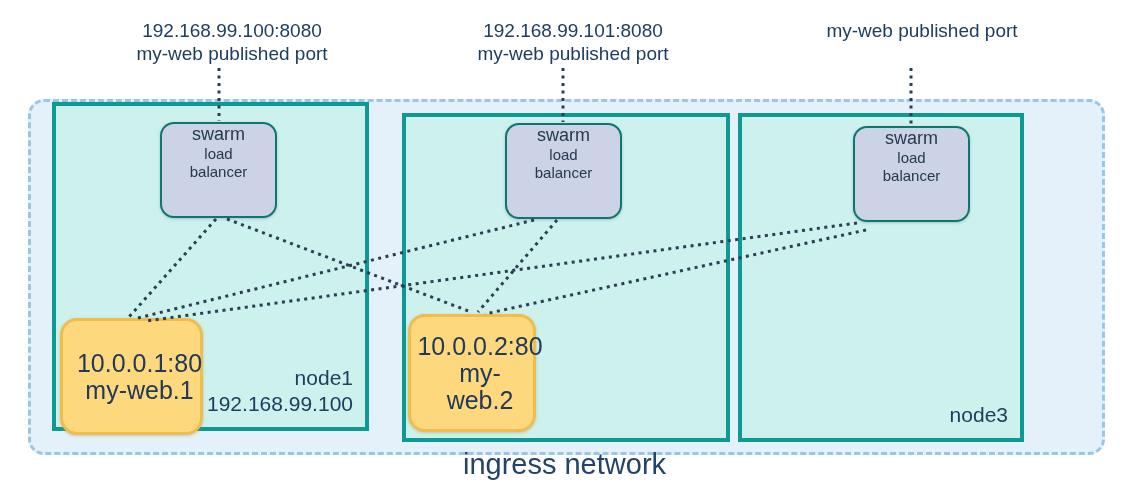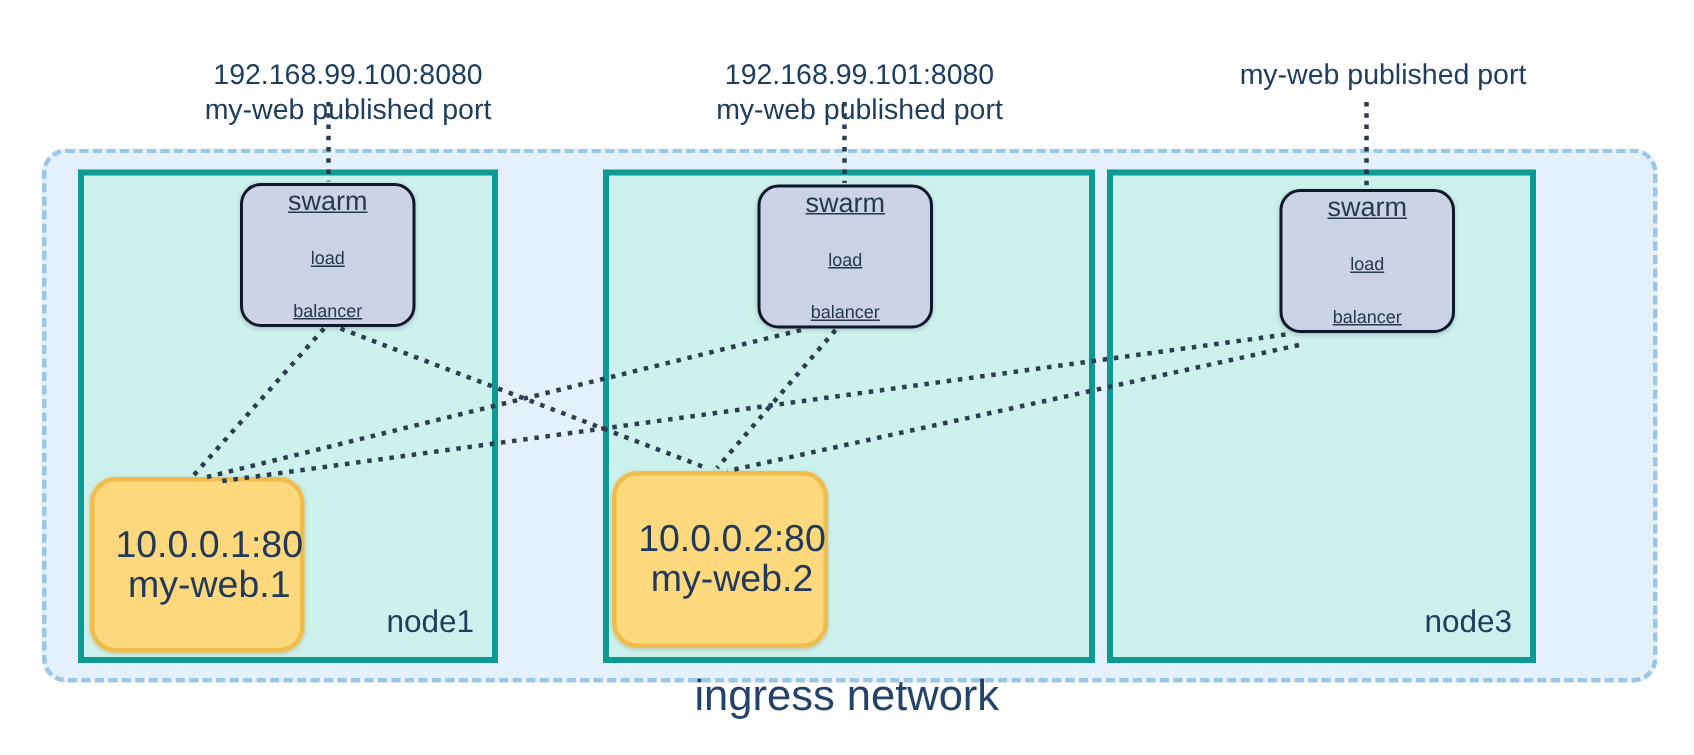--- a/index.html
+++ b/index.html
@@ -17,21 +17,20 @@
 
   
   .pub-label {
     position: absolute;
     top: 19px;
     width: 300px;
     text-align: center;
     font-size: 19px;
     line-height: 23px;
     color: #1e3e60;
-    margin-top: 20px;
   }
 
   
   .ingress-box {
     position: absolute;
     left: 28px;
     top: 99px;
     width: 1077px;
     height: 356px;
     background: #e4f1fa;
@@ -54,33 +53,32 @@
     line-height: 26px;
     color: #1e3e60;
   }
 
   
   .lb-box {
     position: absolute;
     width: 117px;
     height: 96px;
     background: #ccd3e6;
-    border: 2px solid #0f172a;
+    border: 2px solid #0f766e;
     border-radius: 14px;
     box-shadow: 0 1px 3px rgba(100,110,140,0.35);
     display: flex;
     flex-direction: column;
     align-items: center;
-    justify-content: space-between;
+    justify-content: flex-start;
     text-align: center;
     color: #27384f;
-    text-decoration: underline;
   }
   .lb-title { font-size: 18px; line-height: 21px; }
-  .lb-sub   { font-size: 12px; line-height: 18px; }
+  .lb-sub   { font-size: 15px; line-height: 18px; }
 
   
   .task-box {
     position: absolute;
     width: 143px;
     height: 117px;
     background: #fdd87c;
     border: 3px solid #f0bd4d;
     border-radius: 17px;
     box-shadow: 0 1px 3px rgba(160,130,60,0.35);
@@ -134,23 +132,24 @@
   <div class="pub-label" style="left:423px">
     <div>192.168.99.101:8080</div>
     <div>my-web published port</div>
   </div>
   <div class="pub-label" style="left:772px">
     <div>my-web published port</div>
   </div>
 
   <div class="ingress-box"></div>
 
-  <div class="node-box" style="left:52px; top:113px; width:280px; height:329px">
+  <div class="node-box" style="left:52px; top:102px; width:317px; height:329px">
     <div class="node-label">
       <div>node1</div>
+      <div>192.168.99.100</div>
     </div>
   </div>
 
   <div class="node-box" style="left:402px; top:113px; width:328px; height:329px">
     <div class="node-label">
     </div>
   </div>
 
   <div class="node-box" style="left:738px; top:113px; width:286px; height:329px">
     <div class="node-label">
@@ -171,21 +170,21 @@
   <div class="lb-box" style="left:853px; top:126px">
     <div class="lb-title">swarm</div>
     <div class="lb-sub">load</div>
     <div class="lb-sub">balancer</div>
   </div>
 
   <div class="task-box" style="left:60px; top:318px">
     <div>10.0.0.1:80</div>
     <div>my-web.1</div>
   </div>
-  <div class="task-box" style="left:408px; top:314px; width:144px; height:118px">
+  <div class="task-box" style="left:408px; top:314px; width:128px; height:118px">
     <div>10.0.0.2:80</div>
     <div>my-web.2</div>
   </div>
 
   <svg class="connectors" viewBox="0 0 1129 503">
     <path d="M219 68 L219 121"></path>
     <path d="M563 68 L563 122"></path>
     <path d="M911 68 L911 125"></path>
 
     <path d="M216 219 L129 317"></path>

